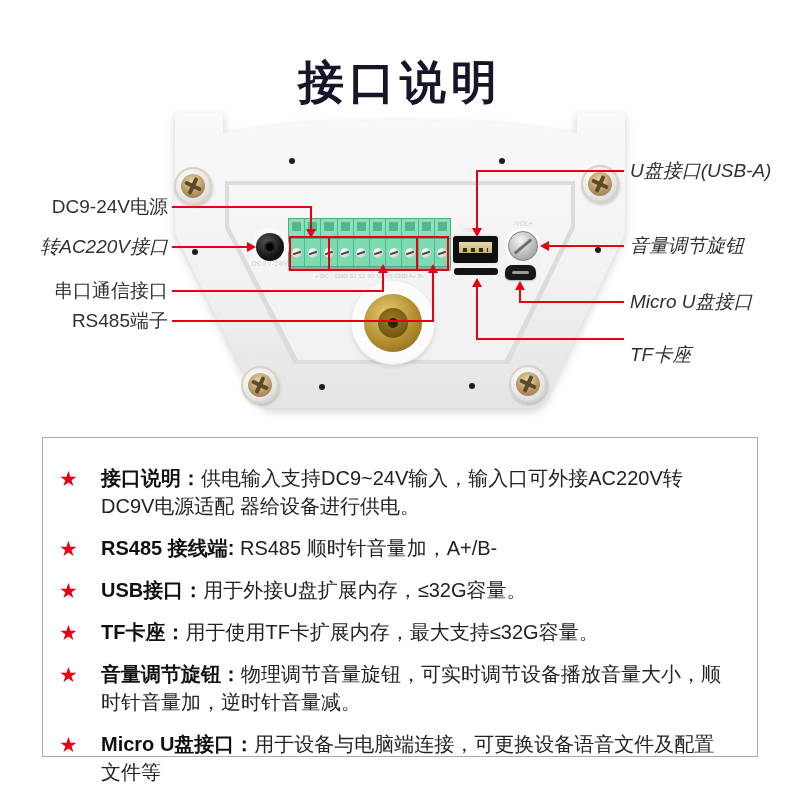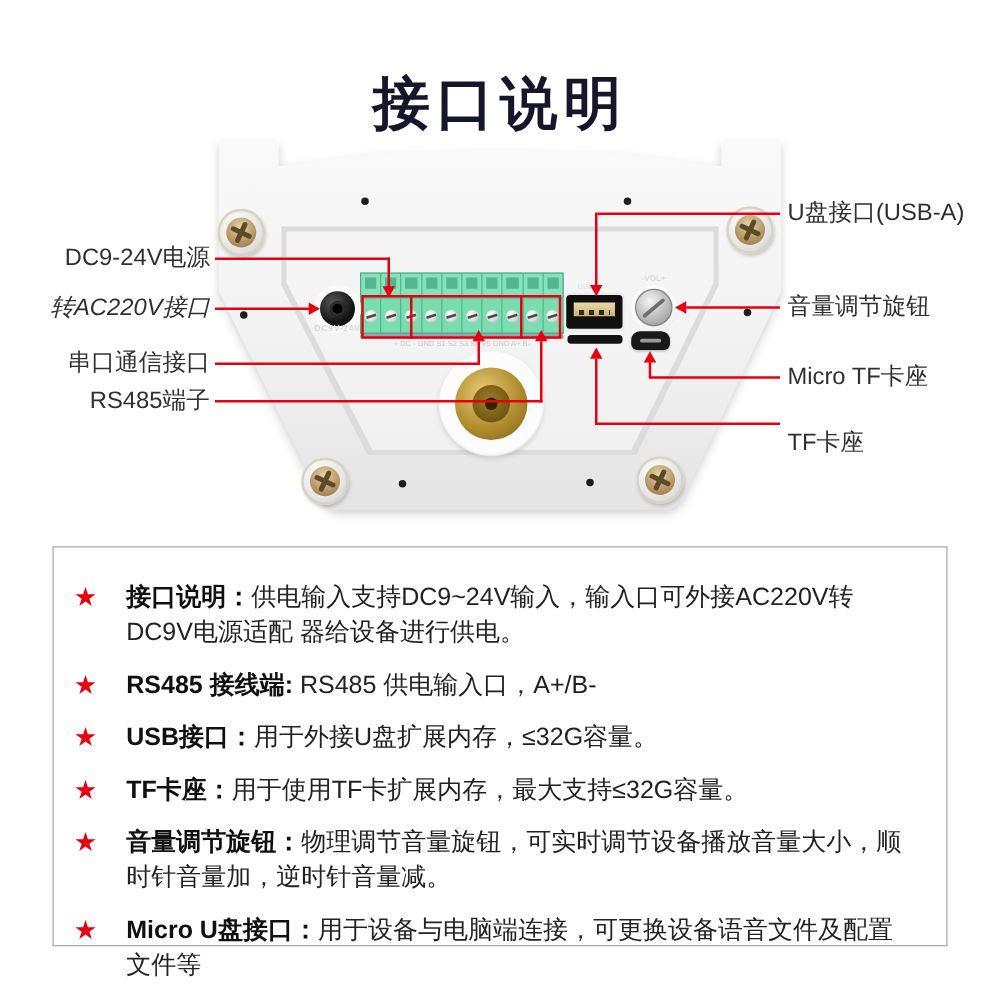--- a/index.html
+++ b/index.html
@@ -97,21 +97,21 @@
   .ann{position:absolute;background:var(--red);}
   .ar{position:absolute;width:0;height:0;}
   .ar.down{border-left:5px solid transparent;border-right:5px solid transparent;border-top:9px solid var(--red);}
   .ar.up{border-left:5px solid transparent;border-right:5px solid transparent;border-bottom:9px solid var(--red);}
   .ar.right{border-top:5px solid transparent;border-bottom:5px solid transparent;border-left:9px solid var(--red);}
   .ar.left{border-top:5px solid transparent;border-bottom:5px solid transparent;border-right:9px solid var(--red);}
   .rbox{position:absolute;left:289px;top:236px;width:160px;height:35px;border:2px solid var(--red);box-sizing:border-box;background:transparent;}
   
   .lbl{position:absolute;font-size:19px;line-height:22px;color:#303030;font-weight:500;white-space:nowrap;}
   .lbl.l{right:632px;text-align:right;}
-  .lbl.r{left:630px;text-align:left;}
+  .lbl.r{left:630px;text-align:left;font-style:italic;}
   
   .notes{position:absolute;left:42px;top:437px;width:716px;height:320px;box-sizing:border-box;
     border:1px solid #ababab;background:#fff;padding:26px 24px 0 0;}
   .note{position:relative;padding-left:58px;margin-bottom:14px;font-size:20px;line-height:28px;color:#222;}
   .note .star{position:absolute;left:16px;top:1px;font-size:21px;color:var(--red);}
   .note .head{font-weight:700;color:#101010;}
 </style>
 </head>
 <body>
 
@@ -247,29 +247,29 @@
 <div class="ann" style="left:476px;top:287px;width:2px;height:53px;"></div>
 <div class="ar up" style="left:472px;top:278px;"></div>
 
 <div class="lbl l" style="top:196px;">DC9-24V电源</div>
 <div class="lbl l" style="top:236px;font-style:italic;">转AC220V接口</div>
 <div class="lbl l" style="top:280px;">串口通信接口</div>
 <div class="lbl l" style="top:310px;">RS485端子</div>
 
 <div class="lbl r" style="top:160px;">U盘接口(USB-A)</div>
 <div class="lbl r" style="top:235px;">音量调节旋钮</div>
-<div class="lbl r" style="top:291px;">Micro TF卡座</div>
+<div class="lbl r" style="top:291px;">Micro U盘接口</div>
 <div class="lbl r" style="top:344px;">TF卡座</div>
 
 <div class="notes">
   <div class="note">
     <span class="star">★</span><span class="head">接口说明：</span><span class="body">供电输入支持DC9~24V输入，输入口可外接AC220V转DC9V电源适配 器给设备进行供电。</span>
   </div>
   <div class="note">
-    <span class="star">★</span><span class="head">RS485 接线端:</span><span class="body"> RS485 供电输入口，A+/B-</span>
+    <span class="star">★</span><span class="head">RS485 接线端:</span><span class="body"> RS485 顺时针音量加，A+/B-</span>
   </div>
   <div class="note">
     <span class="star">★</span><span class="head">USB接口：</span><span class="body">用于外接U盘扩展内存，≤32G容量。</span>
   </div>
   <div class="note">
     <span class="star">★</span><span class="head">TF卡座：</span><span class="body">用于使用TF卡扩展内存，最大支持≤32G容量。</span>
   </div>
   <div class="note">
     <span class="star">★</span><span class="head">音量调节旋钮：</span><span class="body">物理调节音量旋钮，可实时调节设备播放音量大小，顺时针音量加，逆时针音量减。</span>
   </div>

